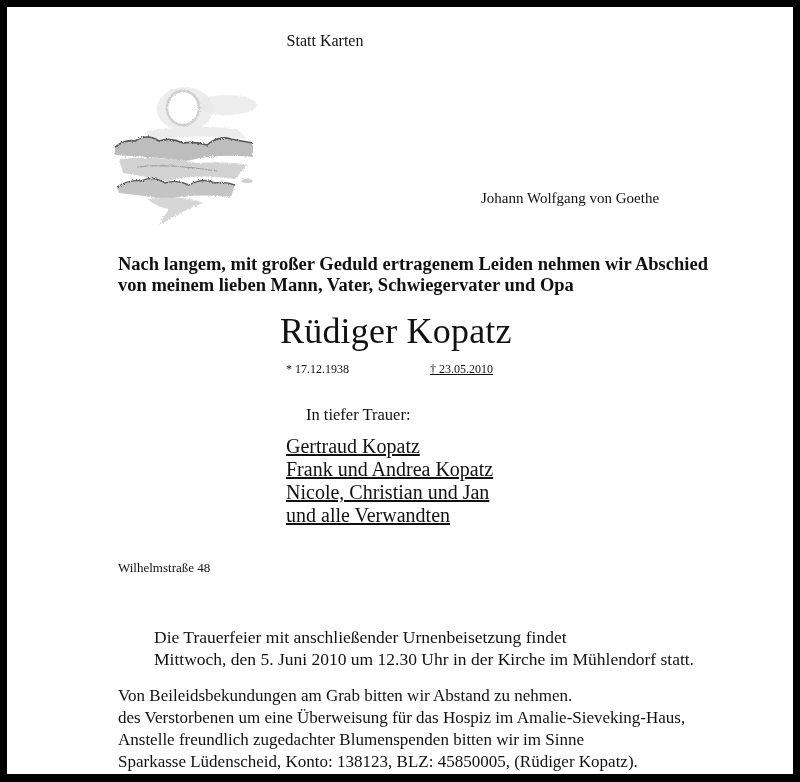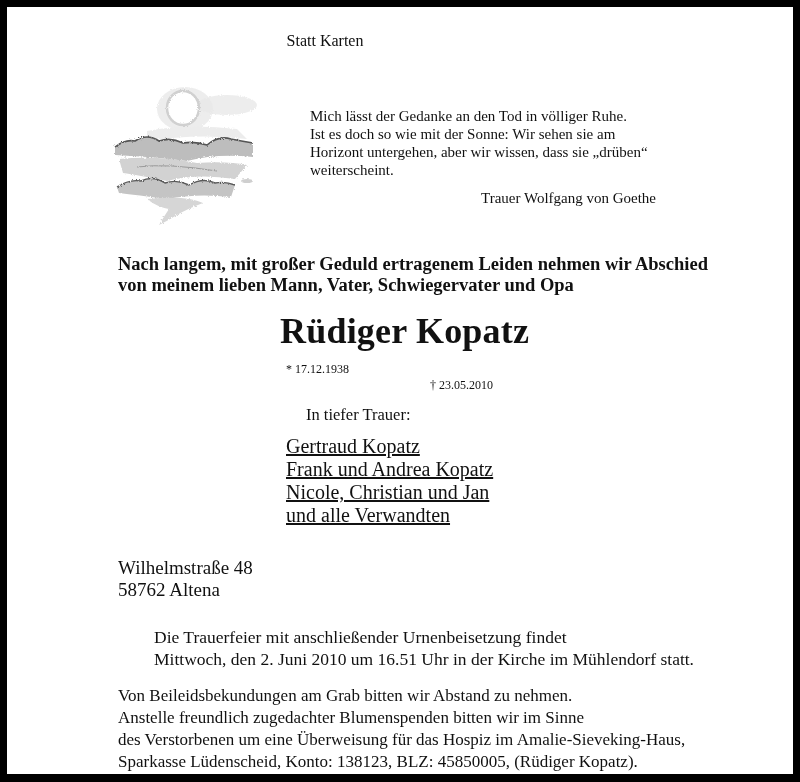--- a/index.html
+++ b/index.html
@@ -27,27 +27,27 @@
     left: 303px; top: 100px; font-size: 15px; line-height: 18px;
   }
   .quote-author {
     left: 474px; top: 182px; font-size: 15px; line-height: 18px;
   }
   .intro {
     left: 111px; top: 247px; font-size: 18.5px; line-height: 21px; font-weight: bold;
   }
   .name {
     left: 273px; top: 304px; font-size: 36px; line-height: 40px;
-    font-weight: bold; letter-spacing: 0.2px;
+    font-weight: normal; letter-spacing: 0.2px;
   }
   .dates { left: 279px; top: 351px; font-size: 12px; line-height: 22px; }
-  .dates .death { position: absolute; left: 144px; top: 16px; }
+  .dates .death { position: absolute; left: 144px; top: 0; text-decoration: underline; }
   .mourning-label { left: 279px; top: 398px; font-size: 16.5px; line-height: 20px; margin-left: 20px; }
   .family { left: 279px; top: 428px; font-size: 20px; line-height: 23px; text-decoration: underline; }
-  .address { left: 111px; top: 550px; font-size: 19px; line-height: 22px; }
+  .address { left: 111px; top: 550px; font-size: 13px; line-height: 22px; }
   .ceremony { left: 111px; top: 619px; font-size: 17.5px; line-height: 22px; margin-left: 36px; }
   .closing { left: 111px; top: 678px; font-size: 17px; line-height: 22px; }
   .line { display: block; }
 </style>
 </head>
 <body>
 
 <div class="page">
 
   <div class="abs header">Statt Karten</div>
@@ -77,27 +77,21 @@
 
         <path d="M10 104 Q22 96 34 98 Q46 92 58 100 Q70 96 82 102 Q96 94 108 100 Q118 98 128 102 L124 114 Q90 110 60 116 Q30 112 12 110 Z" fill="#c4c4c4"></path>
         <path d="M10 104 Q22 96 34 98 Q46 92 58 100 Q70 96 82 102 Q96 94 108 100 Q118 98 128 102" fill="none" stroke="#5a5a5a" stroke-width="1.4"></path>
 
         <path d="M40 116 Q80 112 96 120 Q80 126 70 132 Q60 138 52 142 Q58 132 62 126 Q50 124 40 116 Z" fill="#d6d6d6"></path>
         <ellipse cx="140" cy="98" rx="6" ry="2" fill="#cfcfcf"></ellipse>
       </g>
     </svg>
   </div>
 
-  <div class="abs quote">
-    <span class="line">Mich lässt der Gedanke an den Tod in völliger Ruhe.</span>
-    <span class="line">Ist es doch so wie mit der Sonne: Wir sehen sie am</span>
-    <span class="line">Horizont untergehen, aber wir wissen, dass sie „drüben“</span>
-    <span class="line">weiterscheint.</span>
-  </div>
-  <div class="abs quote-author">Trauer Wolfgang von Goethe</div>
+  <div class="abs quote-author">Johann Wolfgang von Goethe</div>
 
   <div class="abs intro">
     <span class="line">Nach langem, mit großer Geduld ertragenem Leiden nehmen wir Abschied</span>
     <span class="line">von meinem lieben Mann, Vater, Schwiegervater und Opa</span>
   </div>
 
   <div class="abs name">Rüdiger Kopatz</div>
 
   <div class="abs dates">
     <span>* 17.12.1938</span>
@@ -108,28 +102,27 @@
 
   <div class="abs family">
     <span class="line">Gertraud Kopatz</span>
     <span class="line">Frank und Andrea Kopatz</span>
     <span class="line">Nicole, Christian und Jan</span>
     <span class="line">und alle Verwandten</span>
   </div>
 
   <div class="abs address">
     <span class="line">Wilhelmstraße 48</span>
-    <span class="line">58762 Altena</span>
   </div>
 
   <div class="abs ceremony">
     <span class="line">Die Trauerfeier mit anschließender Urnenbeisetzung findet</span>
-    <span class="line">Mittwoch, den 2. Juni 2010 um 16.51 Uhr in der Kirche im Mühlendorf statt.</span>
+    <span class="line">Mittwoch, den 5. Juni 2010 um 12.30 Uhr in der Kirche im Mühlendorf statt.</span>
   </div>
 
   <div class="abs closing">
     <span class="line">Von Beileidsbekundungen am Grab bitten wir Abstand zu nehmen.</span>
+    <span class="line">des Verstorbenen um eine Überweisung für das Hospiz im Amalie-Sieveking-Haus,</span>
     <span class="line">Anstelle freundlich zugedachter Blumenspenden bitten wir im Sinne</span>
-    <span class="line">des Verstorbenen um eine Überweisung für das Hospiz im Amalie-Sieveking-Haus,</span>
     <span class="line">Sparkasse Lüdenscheid, Konto: 138123, BLZ: 45850005, (Rüdiger Kopatz).</span>
   </div>
 
 </div>
 
 </body></html>

